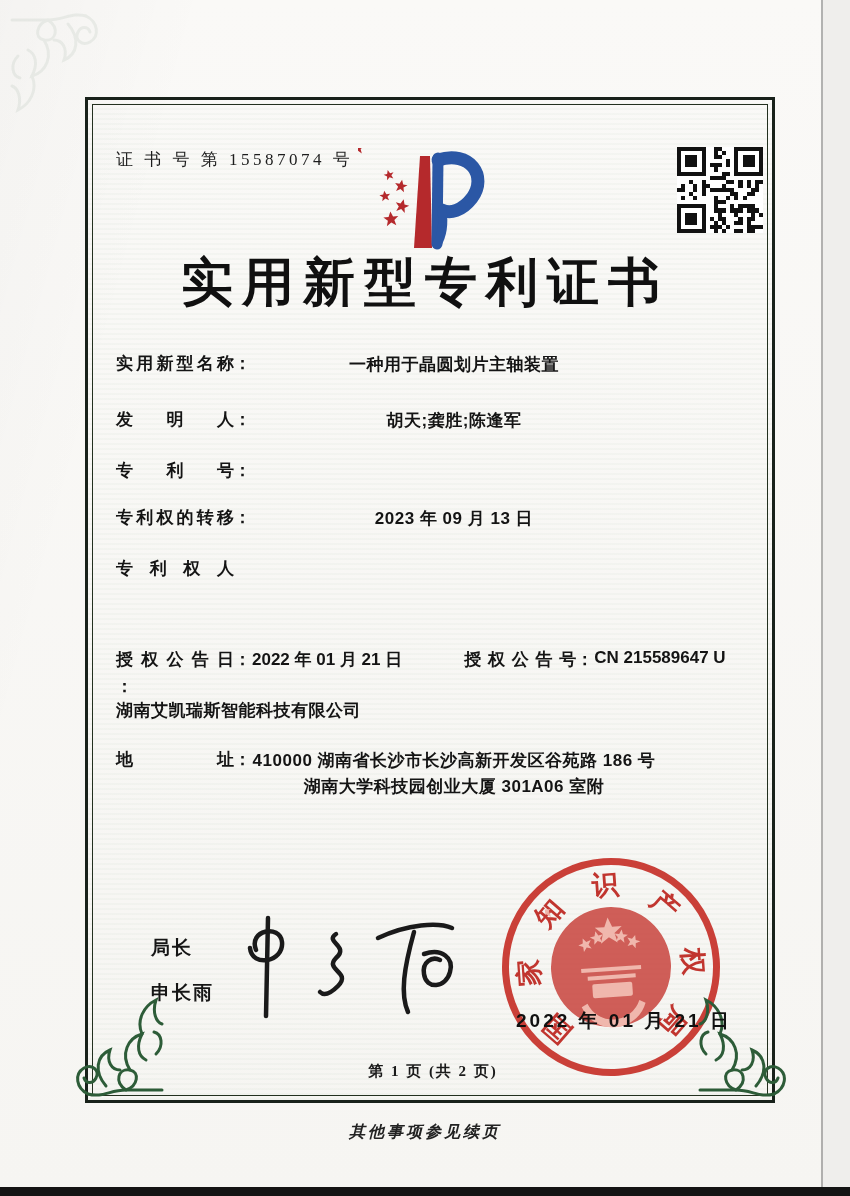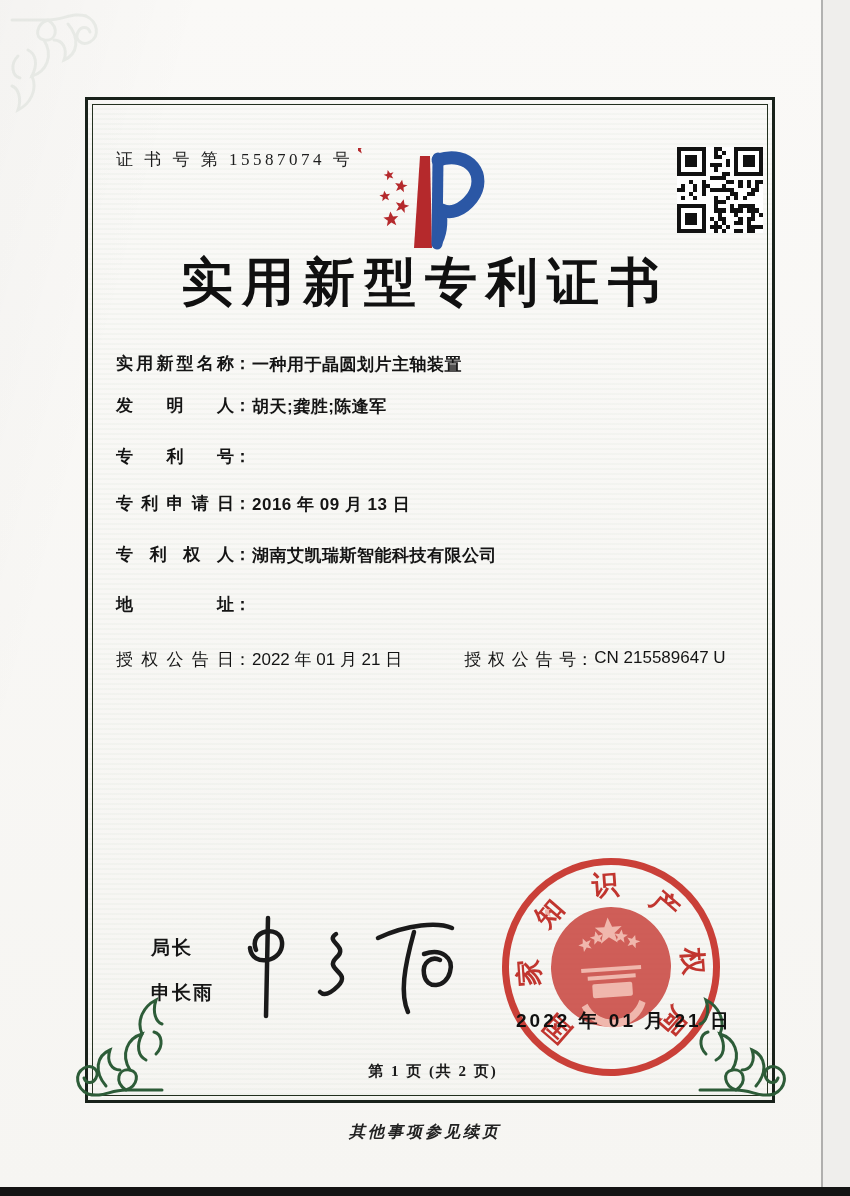--- a/index.html
+++ b/index.html
@@ -43,29 +43,29 @@
     font-family:"Liberation Serif", serif;
   }
 
   
   .fields{position:absolute; left:116px; top:352px; width:540px;}
   .frow{display:flex; align-items:flex-start; margin-bottom:24.5px;
         font-family:"Liberation Sans", sans-serif; font-weight:bold;
         font-size:17px; color:#141414;}
   .flabel{width:118px; text-align:justify; text-align-last:justify; flex:0 0 118px;}
   .fcolon{width:18px; flex:0 0 18px;}
-  .fvalue{flex:1; line-height:1.55; letter-spacing:.5px;}
-  .row-name{margin-bottom:16px;}
+  .fvalue{flex:1; line-height:1.55; letter-spacing:.5px;text-align:center;}
+  .row-name{margin-bottom:30px;}
   .row-inventor{}
   .row-patno{margin-bottom:24px;margin-top:18px;}
   .row-appdate{margin-bottom:24px;}
-  .row-owner{margin-bottom:24px;}
+  .row-owner{margin-bottom:24px;flex-direction:column;}
   .row-addr .fvalue{width:470px;}
   .row-grant{position:absolute; left:116px; top:648px; width:640px; display:flex;
-        font-family:"Liberation Sans", sans-serif; font-weight:normal; font-size:17px; color:#141414;}
+        font-family:"Liberation Sans", sans-serif; font-weight:bold; font-size:17px; color:#141414;}
   .grant2{margin-left:62px; display:flex;justify-content:space-between;}
 
   
   .body-text{
     position:absolute; left:103px; top:686px; width:648px;
     font-family:"Liberation Serif", serif; font-size:16.5px; color:#1c1c1c;
     line-height:1.62; text-align:justify;
   }
   .body-text p{margin:0 0 2px 0; text-indent:2em;}
 
@@ -272,32 +272,33 @@
     <div class="frow row-inventor">
       <span class="flabel">发明人</span>
         <span class="fcolon">：</span>
       <span class="fvalue">胡天;龚胜;陈逢军</span>
     </div>
     <div class="frow row-patno">
       <span class="flabel">专利号</span>
         <span class="fcolon">：</span>
     </div>
     <div class="frow row-appdate">
-      <span class="flabel">专利申请日</span>
-        <span class="fcolon">：</span>
-      <span class="fvalue">2016 年 09 月 13 日</span>
+      <span class="flabel">专利权的转移</span>
+        <span class="fcolon">：</span>
+      <span class="fvalue">2023 年 09 月 13 日</span>
     </div>
     <div class="frow row-owner">
       <span class="flabel">专利权人</span>
         <span class="fcolon">：</span>
       <span class="fvalue">湖南艾凯瑞斯智能科技有限公司</span>
     </div>
     <div class="frow row-addr">
       <span class="flabel">地址</span>
         <span class="fcolon">：</span>
+      <span class="fvalue">410000 湖南省长沙市长沙高新开发区谷苑路 186 号湖南大学科技园创业大厦 301A06 室附</span>
     </div>
   </div>
 
   <div class="row-grant">
     <span class="flabel">授权公告日</span>
       <span class="fcolon">：</span>
     <span>2022 年 01 月 21 日</span>
     <span class="grant2">
       <span class="flabel" style="width:112px;flex-basis:112px;">授权公告号</span>
         <span class="fcolon">：</span>

